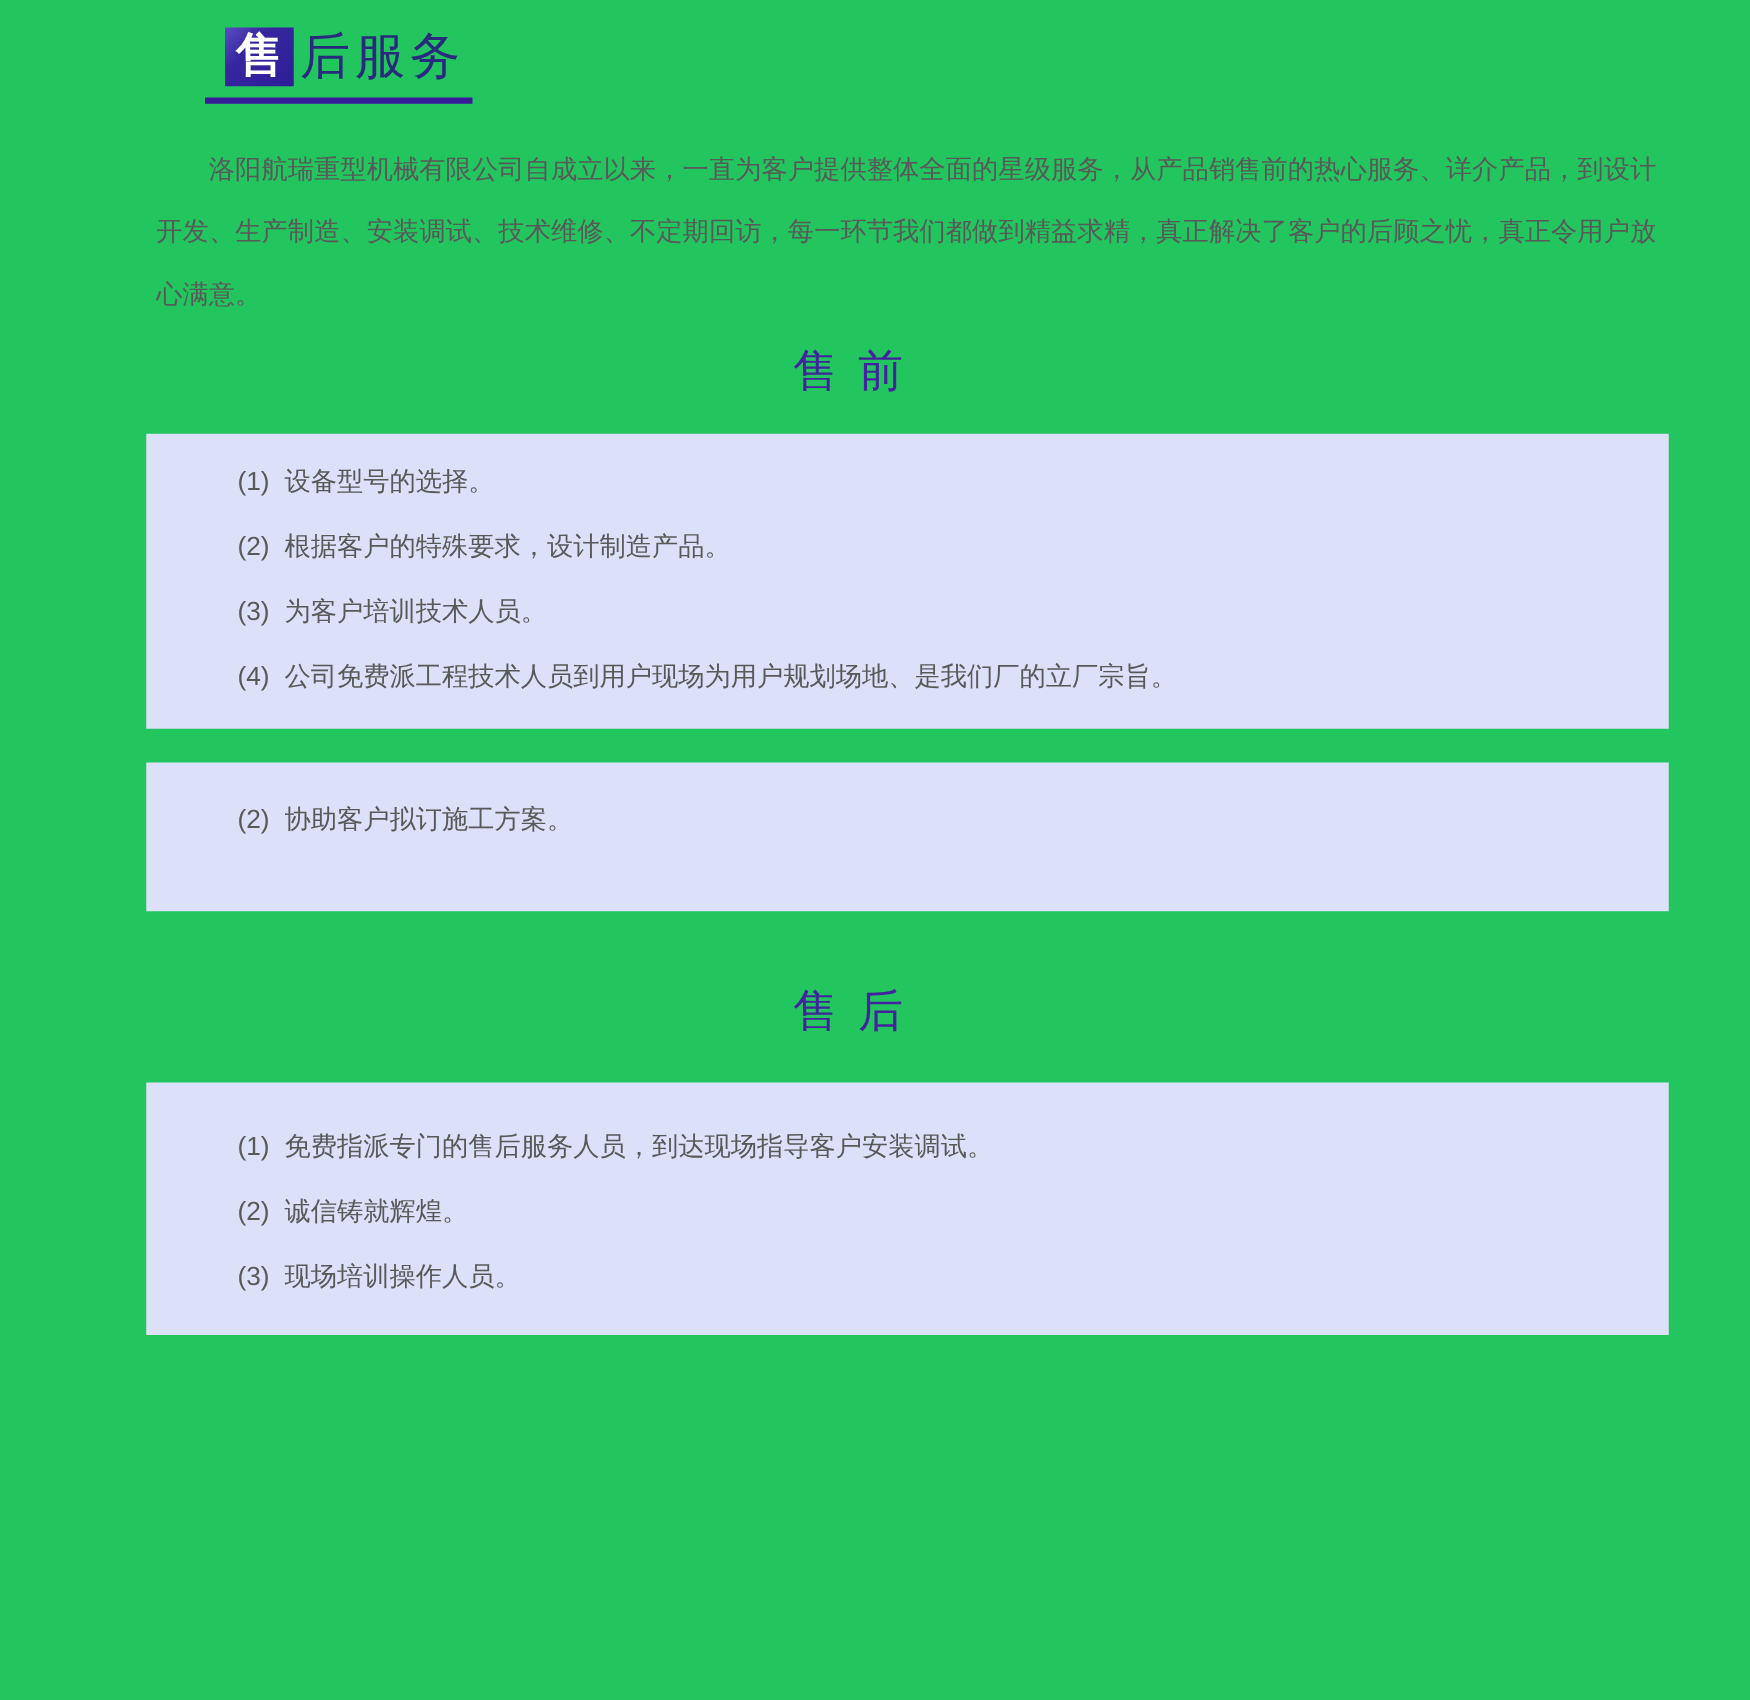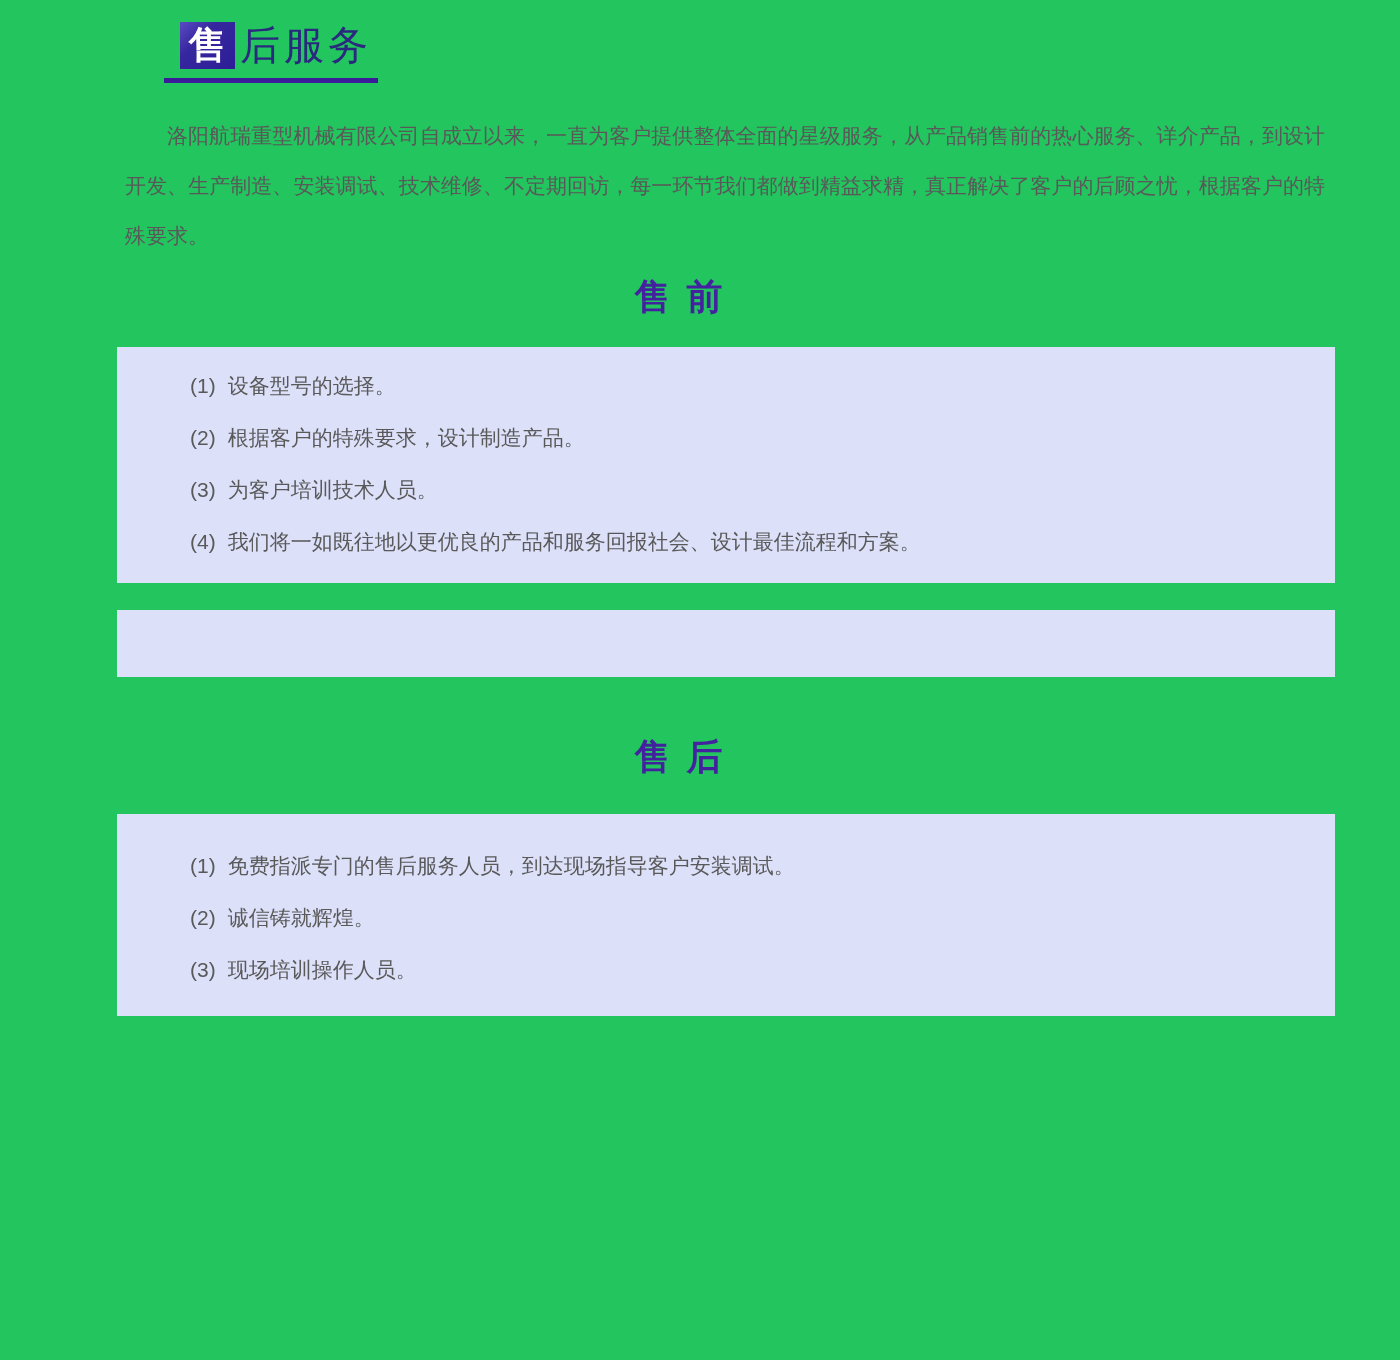--- a/index.html
+++ b/index.html
@@ -39,21 +39,21 @@
     color:#595959;
     text-indent:2em;
     text-align:justify;
   }
 
   
   .section-heading {
     width:1310px;
     margin:0;
     text-align:center;
-    font-size:36px; font-weight:700;
+    font-size:36px; font-weight:400;
     color:#44219f;
     letter-spacing:3px;
     line-height:44px;
   }
   .heading-1 { margin-top:14px; }
   .heading-2 { margin-top:36px; }
   .heading-3 { margin-top:58px; }
 
   
   .panel {
@@ -87,31 +87,32 @@
 
 <div class="page">
 
   <div class="title-block">
     <div class="title-row">
       <span class="title-first">售</span><span class="title-rest">后服务</span>
     </div>
     <div class="title-underline"></div>
   </div>
 
-  <p class="intro">洛阳航瑞重型机械有限公司自成立以来，一直为客户提供整体全面的星级服务，从产品销售前的热心服务、详介产品，到设计开发、生产制造、安装调试、技术维修、不定期回访，每一环节我们都做到精益求精，真正解决了客户的后顾之忧，根据客户的特殊要求。</p>
+  <p class="intro">洛阳航瑞重型机械有限公司自成立以来，一直为客户提供整体全面的星级服务，从产品销售前的热心服务、详介产品，到设计开发、生产制造、安装调试、技术维修、不定期回访，每一环节我们都做到精益求精，真正解决了客户的后顾之忧，真正令用户放心满意。</p>
 
   <h2 class="section-heading heading-1">售 前</h2>
   <div class="panel panel-1">
     <p class="item"><span class="num">(1)</span><span>设备型号的选择。</span></p>
     <p class="item"><span class="num">(2)</span><span>根据客户的特殊要求，设计制造产品。</span></p>
     <p class="item"><span class="num">(3)</span><span>为客户培训技术人员。</span></p>
-    <p class="item"><span class="num">(4)</span><span>我们将一如既往地以更优良的产品和服务回报社会、设计最佳流程和方案。</span></p>
+    <p class="item"><span class="num">(4)</span><span>公司免费派工程技术人员到用户现场为用户规划场地、是我们厂的立厂宗旨。</span></p>
   </div>
 
   <div class="panel panel-2">
+    <p class="item"><span class="num">(2)</span><span>协助客户拟订施工方案。</span></p>
   </div>
 
   <h2 class="section-heading heading-3">售 后</h2>
   <div class="panel panel-3">
     <p class="item"><span class="num">(1)</span><span>免费指派专门的售后服务人员，到达现场指导客户安装调试。</span></p>
     <p class="item"><span class="num">(2)</span><span>诚信铸就辉煌。</span></p>
     <p class="item"><span class="num">(3)</span><span>现场培训操作人员。</span></p>
   </div>
 
 </div>

